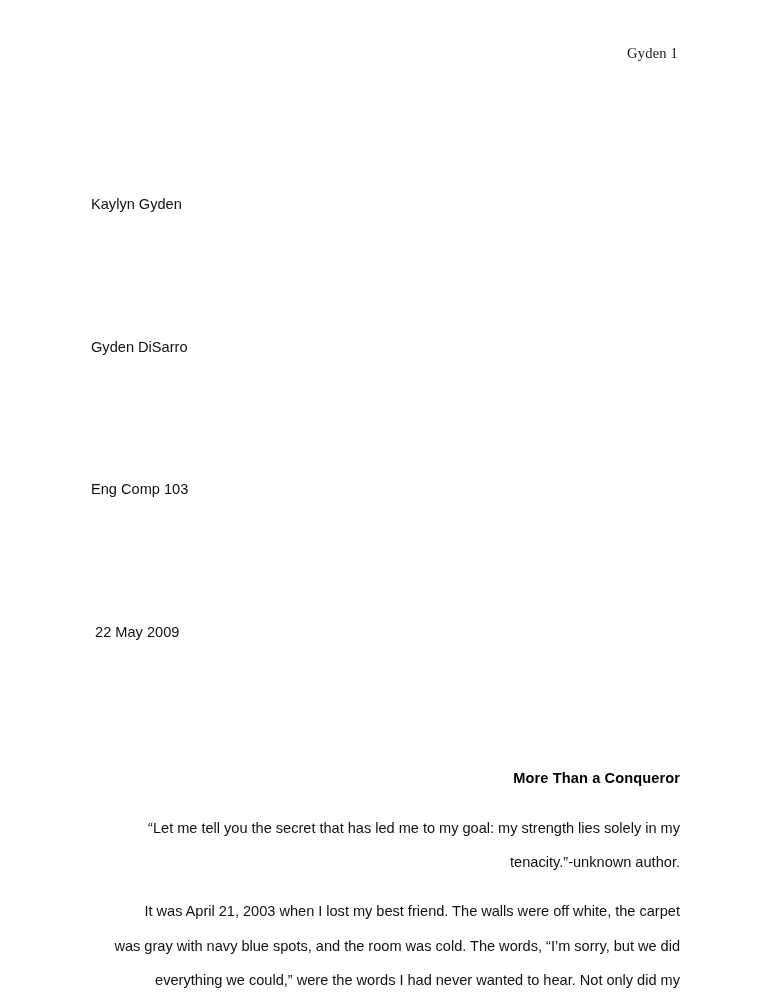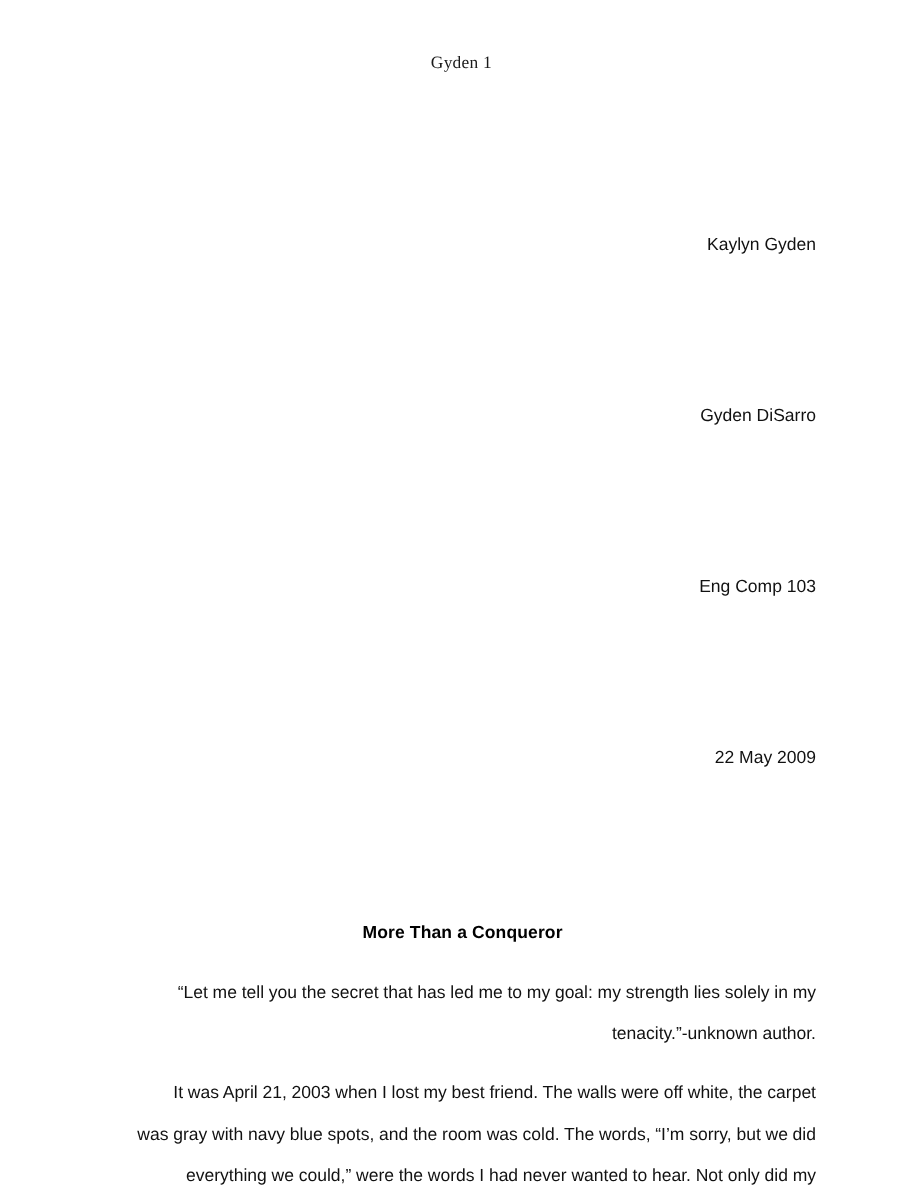--- a/index.html
+++ b/index.html
@@ -23,47 +23,46 @@
     height: 994px;
     background: #ffffff;
   }
 
   
   .running-head {
     position: absolute;
     top: 44px;
     left: 91px;
     width: 587px;
-    text-align: center;
+    text-align: right;
     font-family: "Liberation Serif", serif;
     font-size: 14.5px;
     line-height: 18px;
     color: #1a1a1a;
     letter-spacing: 0.2px;
   }
 
   
   .doc-body {
     position: absolute;
     top: 86px;
     left: 91px;
     width: 589px;
   }
 
   .heading-block {
     font-size: 14.6px;
     line-height: 47.5px;
     color: #111111;
     white-space: pre;
-    text-align: right;
   }
 
   .essay-title {
     margin-top: 10px;
-    text-align: center;
+    text-align: right;
     font-weight: bold;
     font-size: 14.6px;
     line-height: 34.5px;
     letter-spacing: 0.1px;
     color: #000000;
   }
 
   .para {
     font-size: 14.6px;
     line-height: 34.5px;

